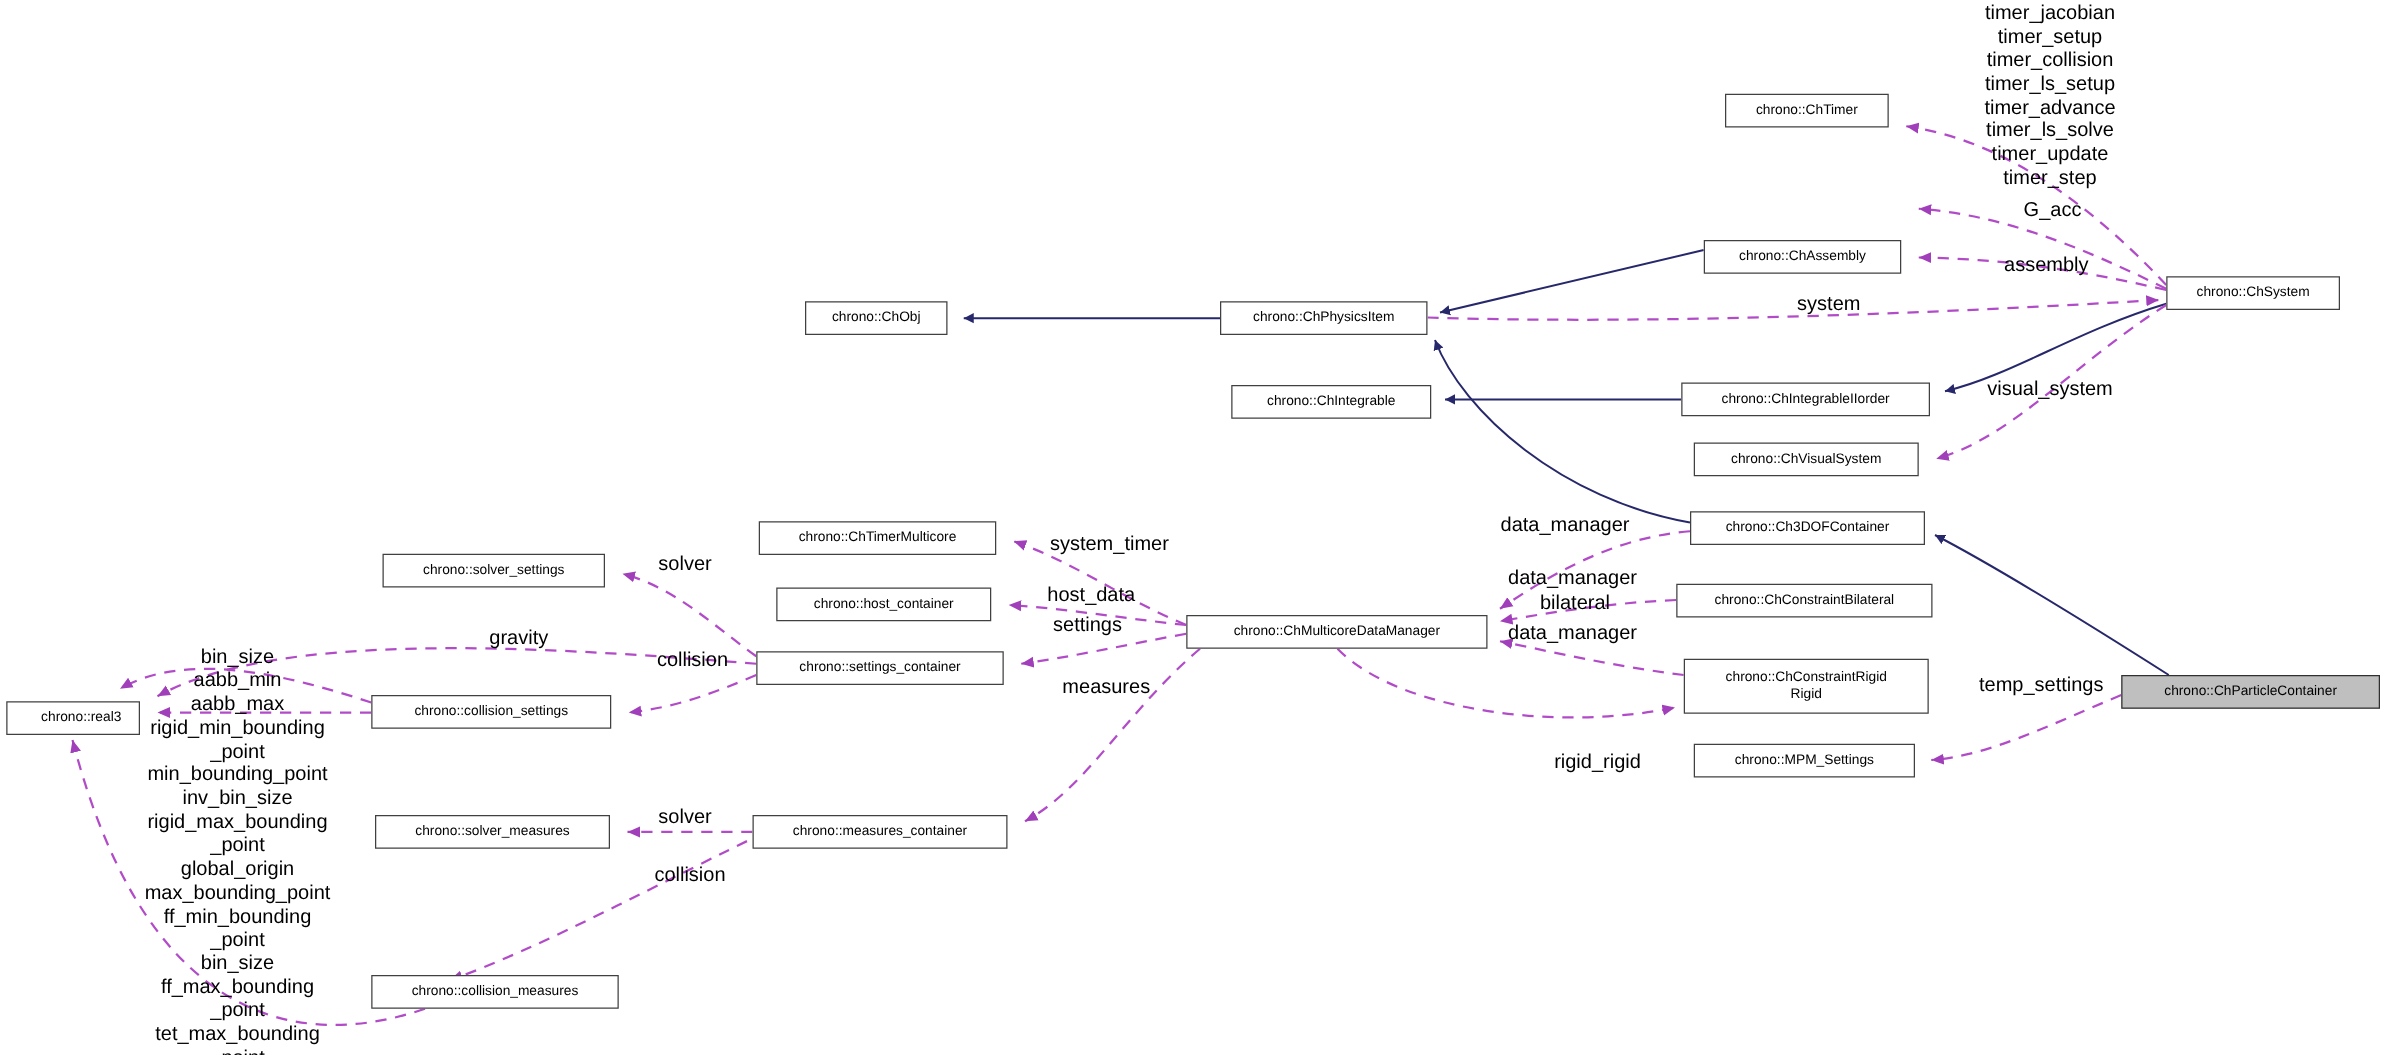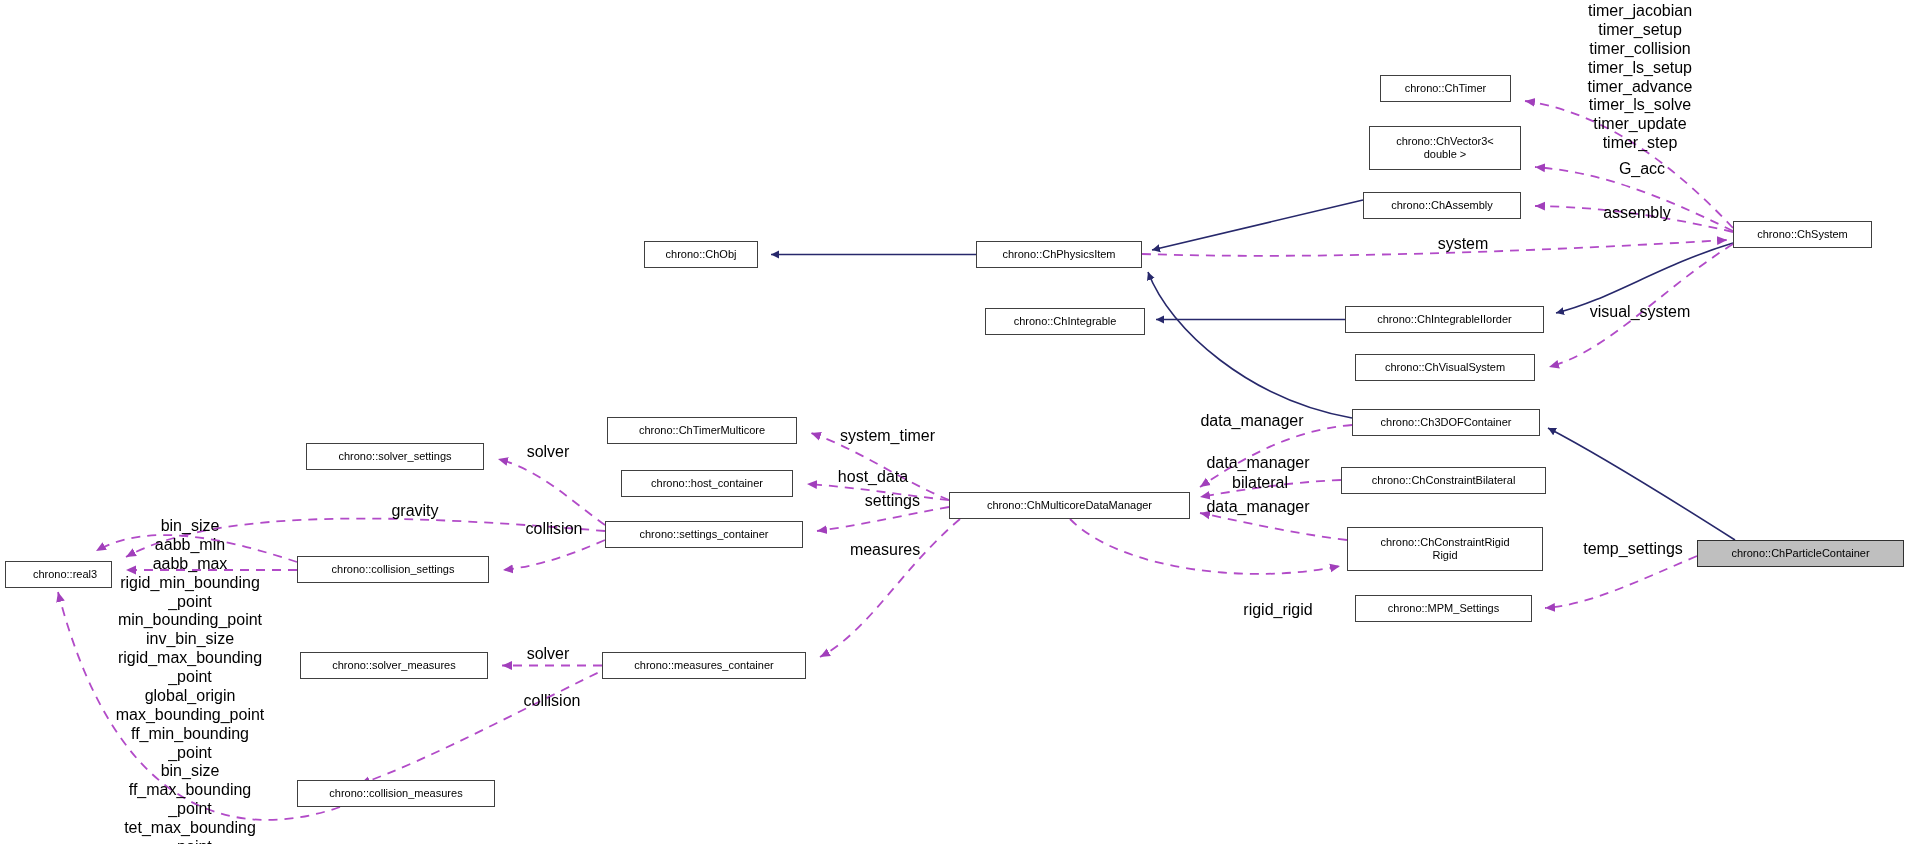--- a/index.html
+++ b/index.html
@@ -108,22 +108,20 @@
 
       <path d="M1347,540 C1290,533 1240,521 1200,513" marker-end="url(#assoc-arrow)"></path>
 
       <path d="M1070,519 C1120,570 1250,585 1340,566" marker-end="url(#assoc-arrow)"></path>
 
       <path d="M1697,556 C1640,580 1590,605 1545,608" marker-end="url(#assoc-arrow)"></path>
     </g>
   </svg>
 
   <div class="node" style="left:1380px;top:75px;width:131px;height:27px;">chrono::ChTimer</div>
-  <div class="node" style="left:1369px;top:126px;width:152px;height:44px;">chrono::ChVector3&lt;
-double &gt;</div>
   <div class="node" style="left:1363px;top:192px;width:158px;height:27px;">chrono::ChAssembly</div>
   <div class="node" style="left:644px;top:241px;width:114px;height:27px;">chrono::ChObj</div>
   <div class="node" style="left:976px;top:241px;width:166px;height:27px;">chrono::ChPhysicsItem</div>
   <div class="node" style="left:1733px;top:221px;width:139px;height:27px;">chrono::ChSystem</div>
   <div class="node" style="left:985px;top:308px;width:160px;height:27px;">chrono::ChIntegrable</div>
   <div class="node" style="left:1345px;top:306px;width:199px;height:27px;">chrono::ChIntegrableIIorder</div>
   <div class="node" style="left:1355px;top:354px;width:180px;height:27px;">chrono::ChVisualSystem</div>
   <div class="node" style="left:1352px;top:409px;width:188px;height:27px;">chrono::Ch3DOFContainer</div>
   <div class="node" style="left:607px;top:417px;width:190px;height:27px;">chrono::ChTimerMulticore</div>
   <div class="node" style="left:306px;top:443px;width:178px;height:27px;">chrono::solver_settings</div>
@@ -153,21 +151,21 @@
   <div class="edgelabel" style="left:1577px;top:204px;width:120px;">assembly</div>
   <div class="edgelabel" style="left:1413px;top:235px;width:100px;">system</div>
   <div class="edgelabel" style="left:1565px;top:303px;width:150px;">visual_system</div>
   <div class="edgelabel" style="left:1182px;top:412px;width:140px;">data_manager</div>
   <div class="edgelabel" style="left:820px;top:427px;width:135px;">system_timer</div>
   <div class="edgelabel" style="left:508px;top:443px;width:80px;">solver</div>
   <div class="edgelabel" style="left:1188px;top:454px;width:140px;">data_manager</div>
   <div class="edgelabel" style="left:818px;top:468px;width:110px;">host_data</div>
   <div class="edgelabel" style="left:1210px;top:474px;width:100px;">bilateral</div>
   <div class="edgelabel" style="left:365px;top:502px;width:100px;">gravity</div>
-  <div class="edgelabel" style="left:820px;top:492px;width:100px;text-align:right;">settings</div>
+  <div class="edgelabel" style="left:820px;top:492px;width:100px;">settings</div>
   <div class="edgelabel" style="left:1188px;top:498px;width:140px;">data_manager</div>
   <div class="edgelabel" style="left:504px;top:520px;width:100px;">collision</div>
   <div class="edgelabel" style="left:1558px;top:540px;width:150px;">temp_settings</div>
   <div class="edgelabel" style="left:830px;top:541px;width:110px;">measures</div>
   <div class="edgelabel" style="left:1218px;top:601px;width:120px;">rigid_rigid</div>
   <div class="edgelabel" style="left:110px;top:517px;width:160px;">bin_size
 aabb_min
 aabb_max
 rigid_min_bounding
 _point

